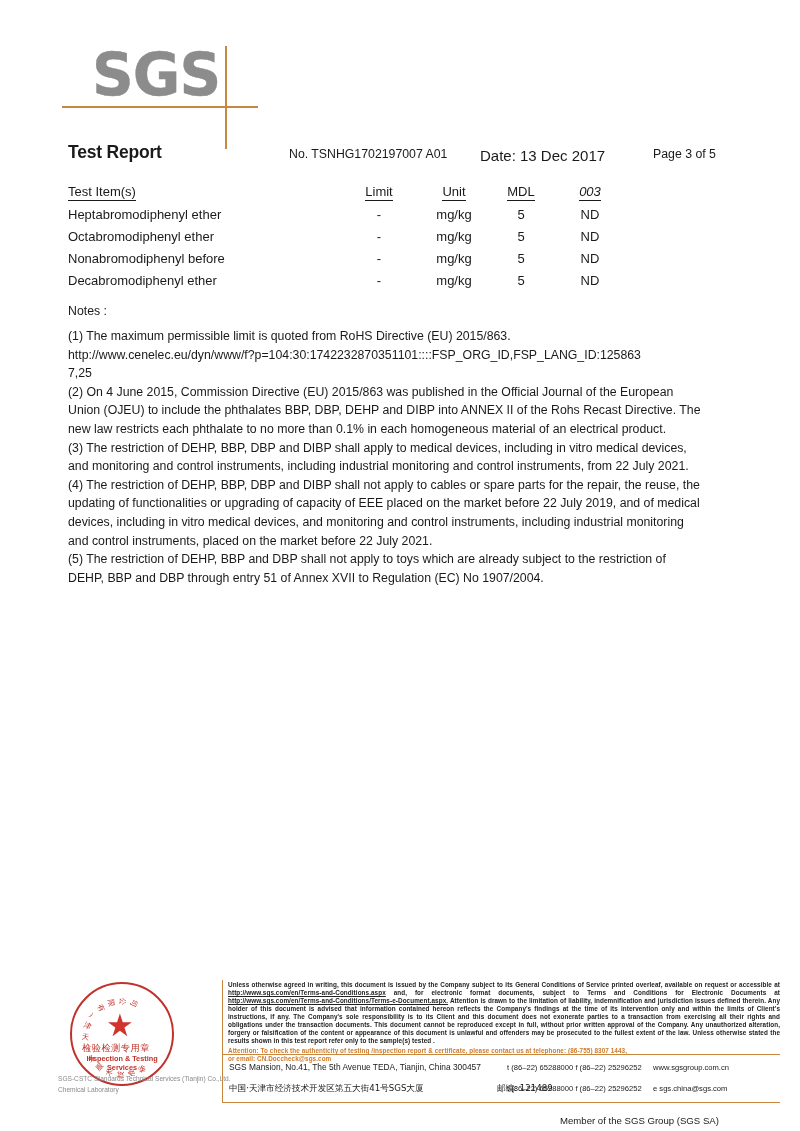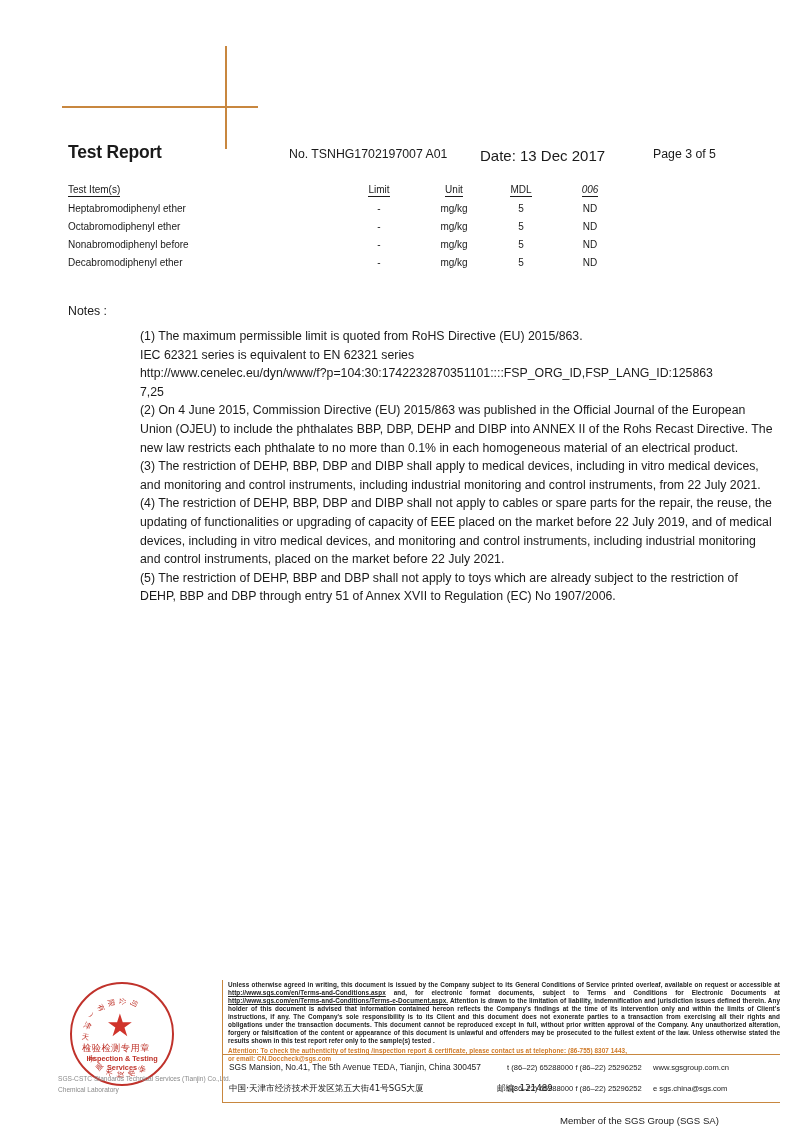--- a/index.html
+++ b/index.html
@@ -88,21 +88,21 @@
     font-size: 12.3px;
   }
 
   
   #results-table {
     position: absolute;
     left: 68px;
     top: 184px;
     width: 560px;
     border-collapse: collapse;
-    font-size: 10px;
+    font-size: 13px;
   }
   #results-table th {
     font-weight: normal;
     padding: 0 0 4px 0;
     white-space: nowrap;
   }
   #results-table td {
     padding: 3.5px 0;
     white-space: nowrap;
   }
@@ -124,21 +124,20 @@
     position: absolute;
     left: 68px;
     top: 304px;
     width: 705px;
   }
   #notes-label {
     font-size: 12.3px;
     margin-bottom: 9px;
   }
   #notes-list {
-    margin-left: 72px;
     width: 633px;
   }
   .note-line {
     font-size: 12.3px;
     line-height: 18.6px;
     text-align: left;
   }
   .note-block {
     font-size: 12.3px;
     line-height: 18.6px;
@@ -313,20 +312,21 @@
     left: 560px;
     top: 1115px;
     font-size: 9.6px;
     color: #1a1a1a;
   }
 </style>
 </head>
 <body>
 
 <div id="logo-block">
+  <div id="logo-text">SGS</div>
   <div id="logo-vline"></div>
   <div id="logo-hline"></div>
 </div>
 
 <div id="report-header">
   <div id="report-title">Test Report</div>
   <div id="report-no">No. TSNHG1702197007  A01</div>
   <div id="report-date">Date: 13 Dec 2017</div>
   <div id="report-page">Page 3 of 5</div>
 </div>
@@ -340,21 +340,21 @@
       <th class="col-limit">
         <span class="hdr-u">Limit</span>
       </th>
       <th class="col-unit">
         <span class="hdr-u">Unit</span>
       </th>
       <th class="col-mdl">
         <span class="hdr-u">MDL</span>
       </th>
       <th class="col-result">
-        <span class="hdr-u hdr-italic">006</span>
+        <span class="hdr-u hdr-italic">003</span>
       </th>
     </tr>
   </thead>
   <tbody id="table-body">
       <tr>
         <td class="col-item">Heptabromodiphenyl ether</td>
         <td class="col-limit">-</td>
         <td class="col-unit">mg/kg</td>
         <td class="col-mdl">5</td>
         <td class="col-result">ND</td>
@@ -380,27 +380,26 @@
         <td class="col-mdl">5</td>
         <td class="col-result">ND</td>
       </tr>
     </tbody>
 </table>
 
 <div id="notes-section">
   <div id="notes-label">Notes :</div>
   <div id="notes-list">
     <div class="note-line">(1) The maximum permissible limit is quoted from RoHS Directive (EU) 2015/863.</div>
-    <div class="note-line">IEC 62321 series is equivalent to EN 62321 series</div>
     <div class="note-line">http://www.cenelec.eu/dyn/www/f?p=104:30:1742232870351101::::FSP_ORG_ID,FSP_LANG_ID:125863</div>
     <div class="note-line">7,25</div>
     <div class="note-block">(2) On 4 June 2015, Commission Directive (EU) 2015/863 was published in the Official Journal of the European Union (OJEU) to include the phthalates BBP, DBP, DEHP and DIBP into ANNEX II of the Rohs Recast Directive. The new law restricts each phthalate to no more than 0.1% in each homogeneous material of an electrical product.</div>
     <div class="note-block">(3) The restriction of DEHP, BBP, DBP and DIBP shall apply to medical devices, including in vitro medical devices, and monitoring and control instruments, including industrial monitoring and control instruments, from 22 July 2021.</div>
     <div class="note-block">(4) The restriction of DEHP, BBP, DBP and DIBP shall not apply to cables or spare parts for the repair, the reuse, the updating of functionalities or upgrading of capacity of EEE placed on the market before 22 July 2019, and of medical devices, including in vitro medical devices, and monitoring and control instruments, including industrial monitoring and control instruments, placed on the market before 22 July 2021.</div>
-    <div class="note-block">(5) The restriction of DEHP, BBP and DBP shall not apply to toys which are already subject to the restriction of DEHP, BBP and DBP through entry 51 of Annex XVII to Regulation (EC) No 1907/2006.</div>
+    <div class="note-block">(5) The restriction of DEHP, BBP and DBP shall not apply to toys which are already subject to the restriction of DEHP, BBP and DBP through entry 51 of Annex XVII to Regulation (EC) No 1907/2004.</div>
   </div>
 </div>
 
 <div id="footer">
 
   <div id="stamp-area">
     <div class="stamp-circle"></div>
     <div class="stamp-arc-text" id="stamp-arc">
         <span style="transform: rotate(-206deg) translate(0px, -40px) rotate(90deg);">标</span>
         <span style="transform: rotate(-188.154deg) translate(0px, -40px) rotate(90deg);">准</span>

